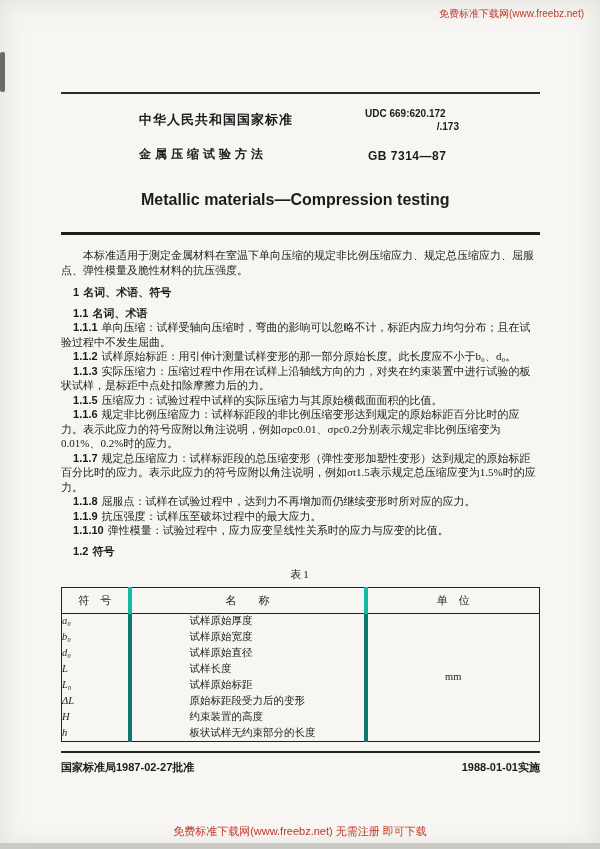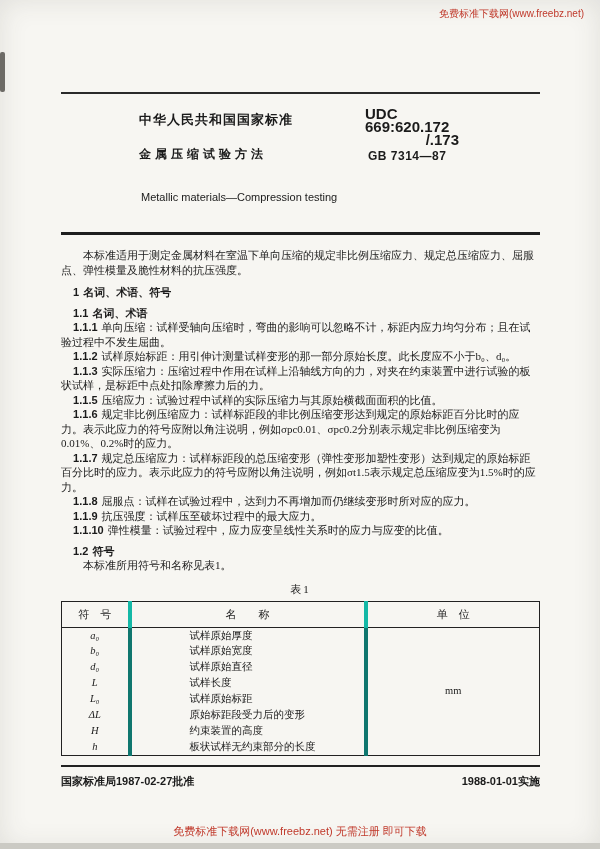--- a/index.html
+++ b/index.html
@@ -14,40 +14,40 @@
   .page { position:absolute; inset:0; box-shadow: inset 0 0 28px rgba(60,60,50,.12); }
   .wm-top {
     position:absolute; top:7px; right:16px;
     font-size:10px; color:#c0392b;
     font-family:"Liberation Sans","DejaVu Sans",sans-serif;
   }
   .content { position:absolute; left:61px; top:0; width:479px; }
   .rule-top { margin-top:92px; border-top:2px solid #2a2a2a; }
   .header { position:relative; height:138px; font-family:"Liberation Sans","DejaVu Sans",sans-serif; }
   .org { position:absolute; left:78px; top:17px; font-size:13px; font-weight:700; letter-spacing:1px; }
-  .udc-block { position:absolute; left:304px; top:13px; width:96px; font-size:15px; font-weight:700; line-height:13px; }
+  .udc-block { position:absolute; left:304px; top:13px; width:96px; font-size:10px; font-weight:700; line-height:13px; }
   .udc2 { text-align:right; padding-right:2px; }
   .doc-title { position:absolute; left:78px; top:52px; font-size:12px; font-weight:700; letter-spacing:4px; }
   .std-no { position:absolute; left:307px; top:55px; font-size:12px; font-weight:700; letter-spacing:.5px; }
-  .en-title { position:absolute; left:55px; top:97px; font-size:11px; font-weight:400;padding-left:25px; }
+  .en-title { position:absolute; left:55px; top:97px; font-size:16px; font-weight:700;padding-left:25px; }
   .rule-mid { border-top:3px solid #1e1e1e; }
   .body-text { margin-top:13px; font-size:11px; line-height:14.5px; }
   .para { margin:0; }
   .para.intro, .para.plain { text-indent:2em; }
   .para.h1 { font-family:"Liberation Sans","DejaVu Sans",sans-serif; font-weight:700; margin-top:8px; text-indent:1.1em; }
   .para.h2 { font-family:"Liberation Sans","DejaVu Sans",sans-serif; font-weight:700; margin-top:6px; text-indent:1.1em; }
   .para.item { text-indent:1.1em; }
   .clause-num { font-family:"Liberation Sans","DejaVu Sans",sans-serif; font-weight:700; margin-right:4px; }
   .tbl-caption { text-align:center; margin-top:9px; font-size:11px; letter-spacing:2px; }
   table.symbols { width:100%; border-collapse:collapse; margin-top:5px; font-size:10.5px; border:1.5px solid #222; }
   .symbols th { font-weight:400; height:26px; border-bottom:1.5px solid #222; font-size:11px; }
   .symbols th + th { border-left:4px solid #14b8a6; }
   .symbols td + td { border-left:4px solid #0f766e; }
   .symbols td { height:16px; }
-  .symbols td.sym { text-align:center; font-style:italic; }
+  .symbols td.sym { text-align:left; font-style:italic; }
   .symbols td.name { padding-left:58px; }
   .symbols td.unit { text-align:center; vertical-align:middle; }
   .footer {
     margin-top:9px; border-top:2px solid #222; padding-top:7px;
     display:flex; justify-content:space-between;
     font-size:11px; font-weight:700;
     font-family:"Liberation Sans","DejaVu Sans",sans-serif;
   }
   .wm-bottom {
     position:absolute; bottom:10px; left:0; width:100%;
@@ -88,21 +88,20 @@
           <div class="para item"><span class="clause-num">1.1.1</span><span>单向压缩：试样受轴向压缩时，弯曲的影响可以忽略不计，标距内应力均匀分布；且在试验过程中不发生屈曲。</span></div>
           <div class="para item"><span class="clause-num">1.1.2</span><span>试样原始标距：用引伸计测量试样变形的那一部分原始长度。此长度应不小于b₀、d₀。</span></div>
           <div class="para item"><span class="clause-num">1.1.3</span><span>实际压缩力：压缩过程中作用在试样上沿轴线方向的力，对夹在约束装置中进行试验的板状试样，是标距中点处扣除摩擦力后的力。</span></div>
           <div class="para item"><span class="clause-num">1.1.5</span><span>压缩应力：试验过程中试样的实际压缩力与其原始横截面面积的比值。</span></div>
           <div class="para item"><span class="clause-num">1.1.6</span><span>规定非比例压缩应力：试样标距段的非比例压缩变形达到规定的原始标距百分比时的应力。表示此应力的符号应附以角注说明，例如σpc0.01、σpc0.2分别表示规定非比例压缩变为0.01%、0.2%时的应力。</span></div>
           <div class="para item"><span class="clause-num">1.1.7</span><span>规定总压缩应力：试样标距段的总压缩变形（弹性变形加塑性变形）达到规定的原始标距百分比时的应力。表示此应力的符号应附以角注说明，例如σt1.5表示规定总压缩应变为1.5%时的应力。</span></div>
           <div class="para item"><span class="clause-num">1.1.8</span><span>屈服点：试样在试验过程中，达到力不再增加而仍继续变形时所对应的应力。</span></div>
           <div class="para item"><span class="clause-num">1.1.9</span><span>抗压强度：试样压至破坏过程中的最大应力。</span></div>
           <div class="para item"><span class="clause-num">1.1.10</span><span>弹性模量：试验过程中，应力应变呈线性关系时的应力与应变的比值。</span></div>
           <div class="para h2"><span class="clause-num">1.2</span><span>符号</span></div>
-          <div class="para plain">本标准所用符号和名称见表1。</div>
         </div>
 
       <div class="tbl-caption">表1</div>
       <table class="symbols">
         <colgroup>
           <col style="width:68px">
           <col style="width:236px">
           <col>
         </colgroup>
         <thead>

